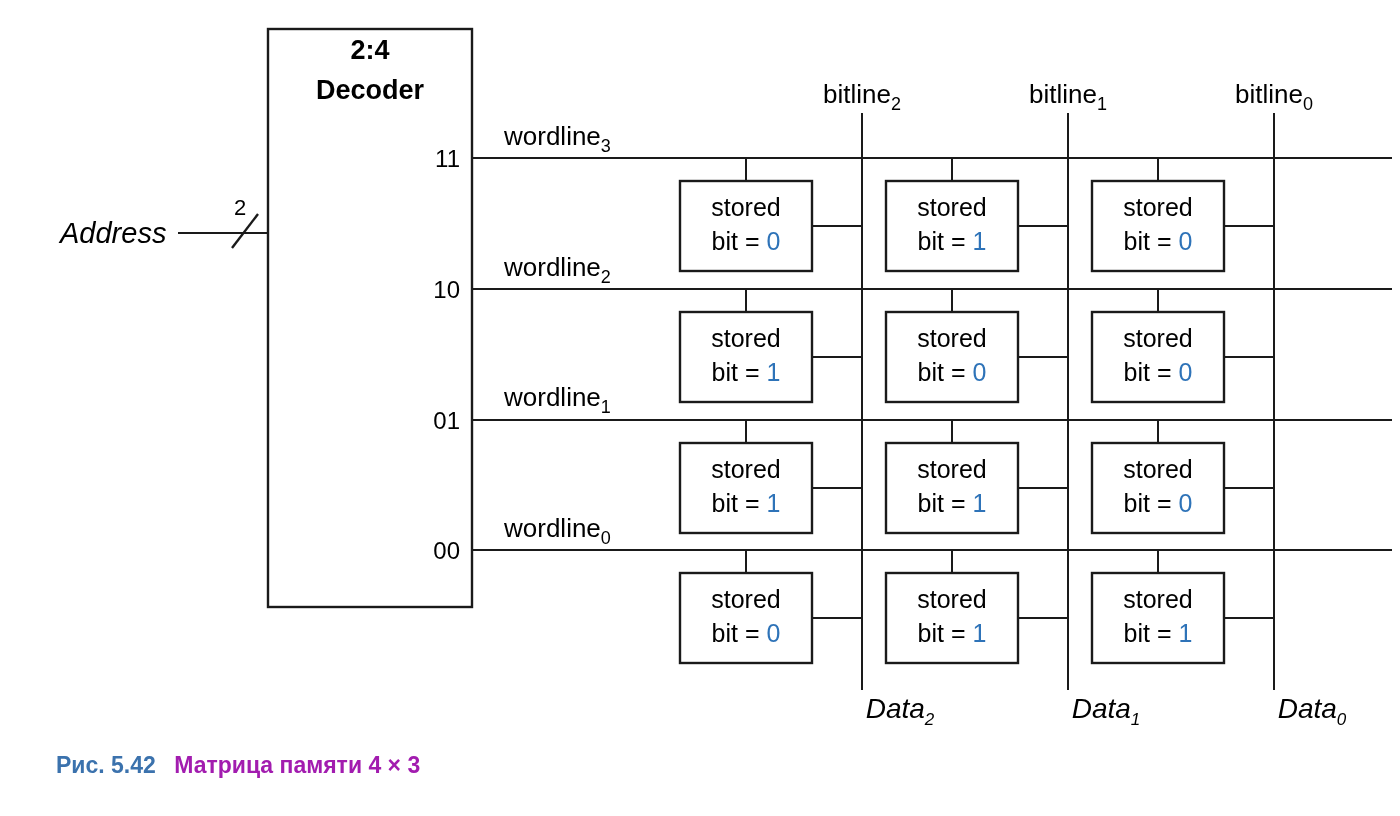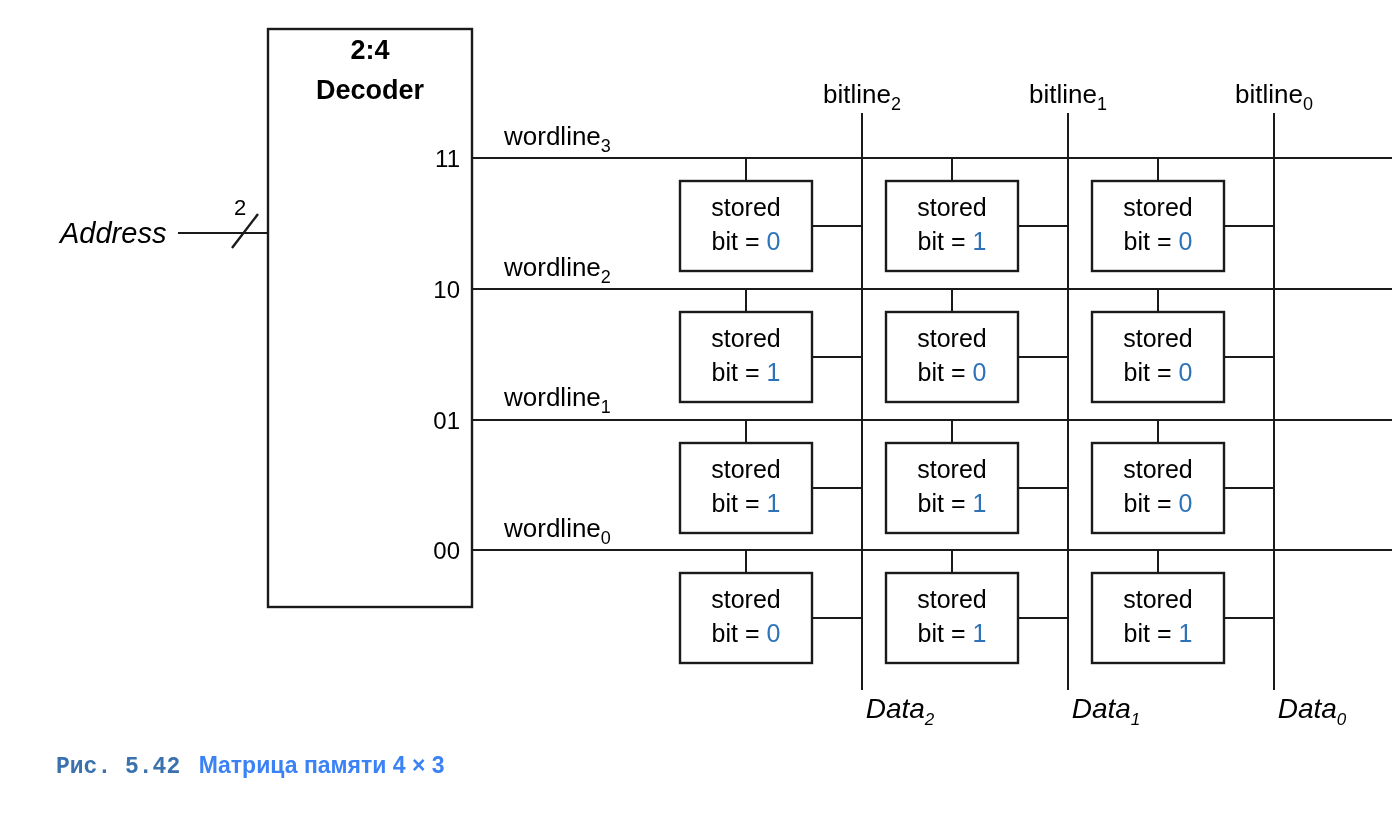--- a/index.html
+++ b/index.html
@@ -96,24 +96,23 @@
   .caption {
     position: absolute;
     left: 56px;
     top: 752px;
     font-size: 23px;
     font-weight: bold;
     white-space: nowrap;
   }
   .caption-num {
     color: #3b72ad;
-    font-family: Liberation Mono, monospace;
   }
   .caption-text {
-    color: #3b82f6;
+    color: #a21caf;
   }
 </style>
 </head>
 <body>
 
 <div id="figure-root">
 
   <svg id="diagram" viewBox="0 0 1400 816">
 
     <g>

